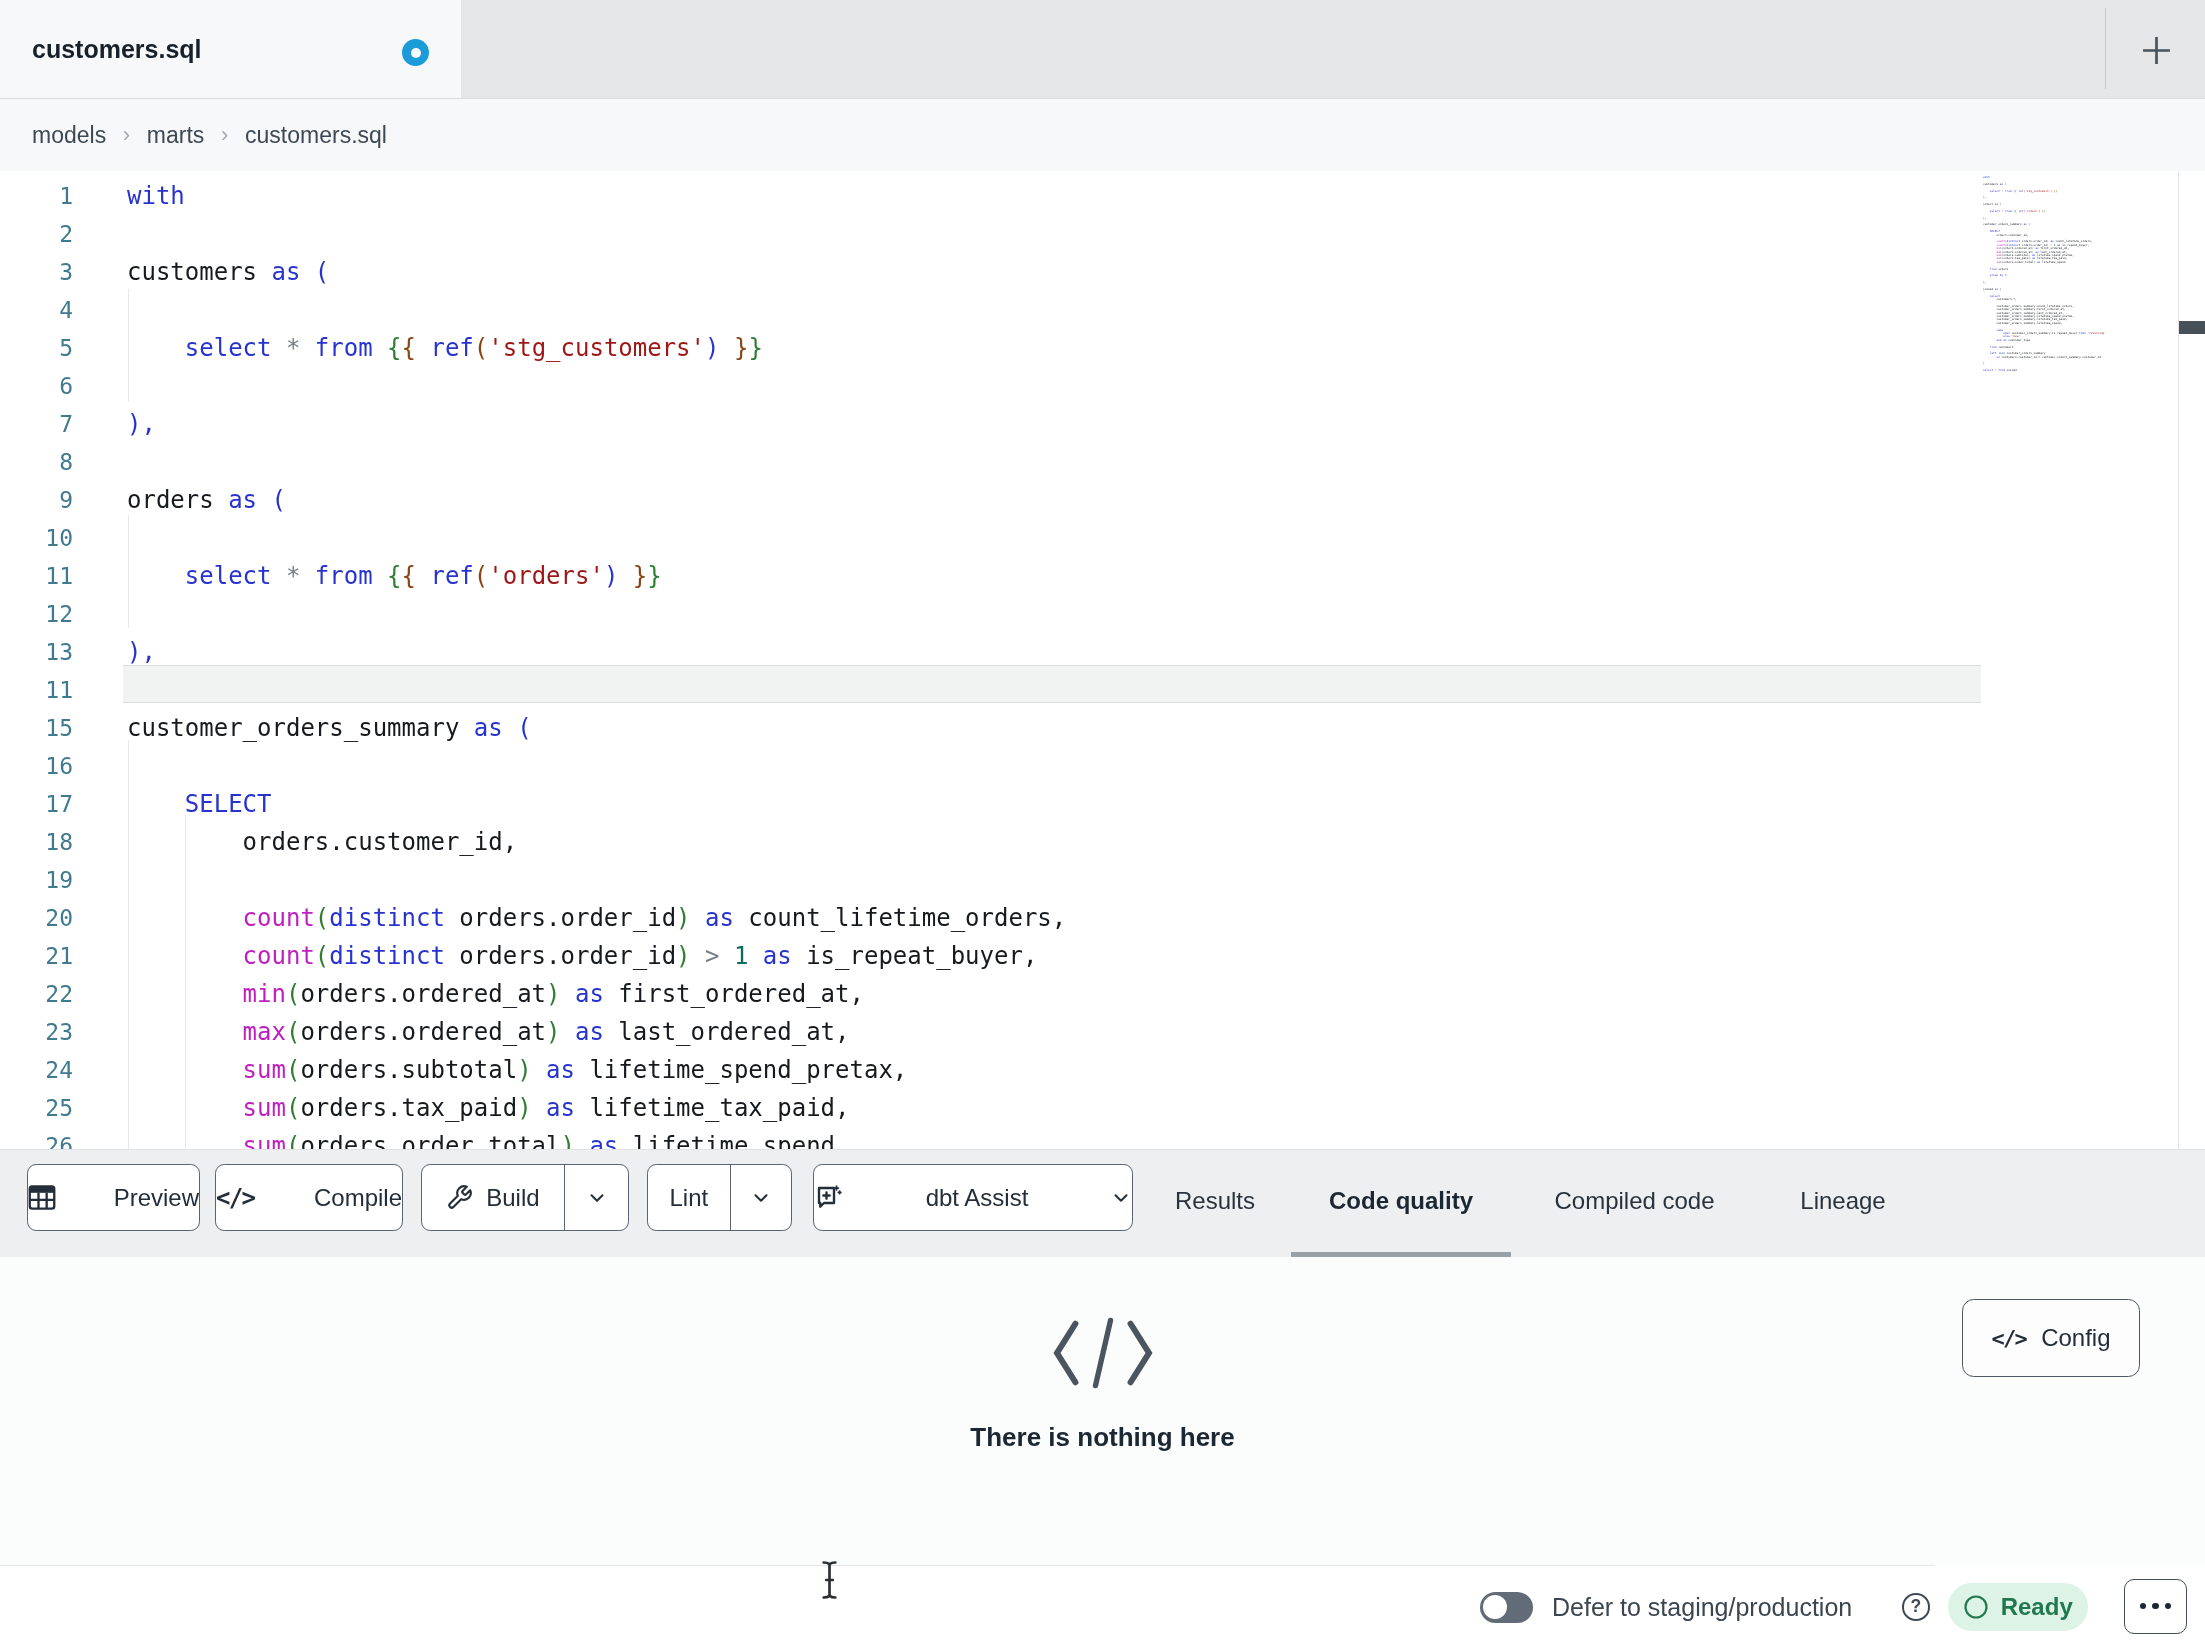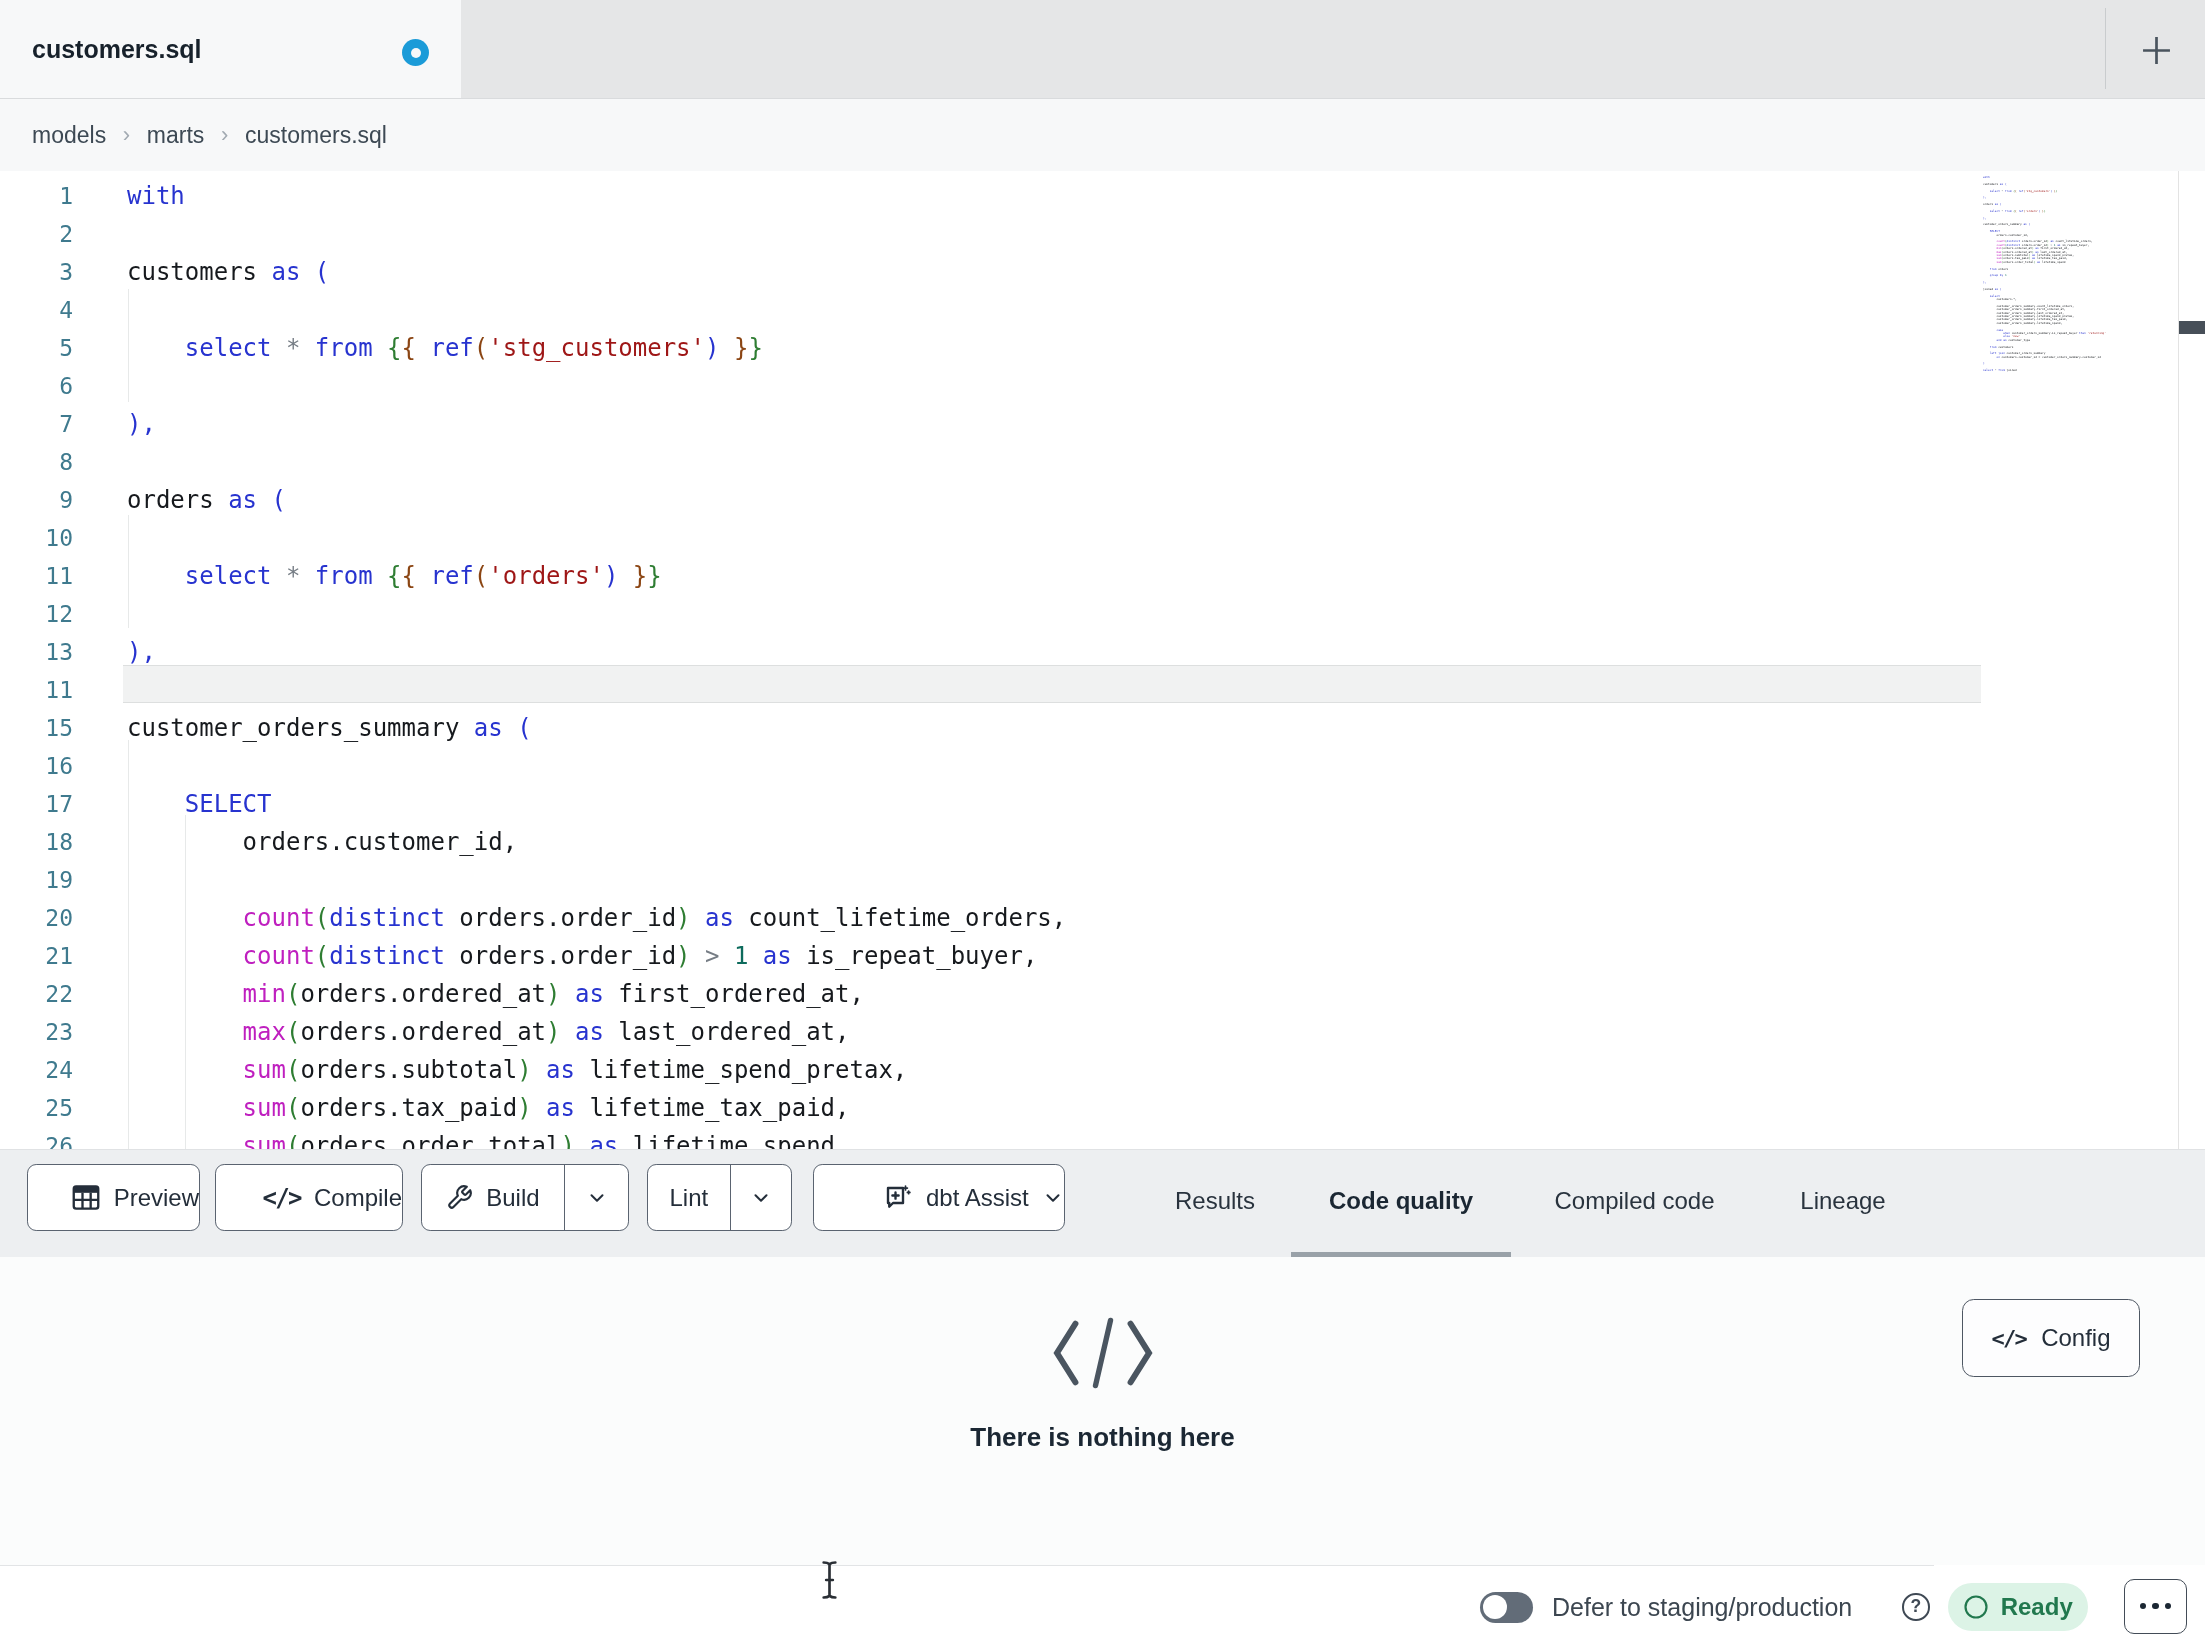--- a/index.html
+++ b/index.html
@@ -29,21 +29,21 @@
   .code-lines{position:absolute;left:127px;top:5.8px;font-family:"DejaVu Sans Mono", monospace;font-size:24px;line-height:38px;white-space:pre;}
   .cl{height:38px;}
   .cur-line{position:absolute;left:123px;top:494px;width:1858px;height:38px;background:#f1f2f2;border-top:0.8px solid #dddfdf;border-bottom:0.8px solid #dddfdf;box-sizing:border-box;}
   .iguide{position:absolute;width:0.8px;background:#e7e9e9;}
   .minimap{position:absolute;left:1983px;top:5px;width:193px;height:417px;overflow:hidden;font-family:"DejaVu Sans Mono", monospace;font-size:2.8px;line-height:3.4px;white-space:pre;}
   .ml{height:3.4px;}
   .vscroll{position:absolute;right:0;top:0;width:27.5px;height:978px;border-left:0.8px solid #e3e3e3;box-sizing:border-box;}
   .vthumb{position:absolute;left:0;top:150px;width:27.5px;height:12.5px;background:#474f58;}
   
   .toolband{position:absolute;left:0;top:1149px;width:2205px;height:108px;background:#edeff1;border-top:0.8px solid #e0e2e4;box-sizing:border-box;}
-  .tbtn{position:absolute;top:14px;height:67px;background:#ffffff;border:1.7px solid #5a6370;border-radius:9.2px;display:flex;align-items:center;justify-content:flex-end;gap:13.3px;font-size:24px;font-weight:500;color:#242e3a;box-sizing:border-box;cursor:pointer;}
+  .tbtn{position:absolute;top:14px;height:67px;background:#ffffff;border:1.7px solid #5a6370;border-radius:9.2px;display:flex;align-items:center;justify-content:space-between;gap:13.3px;font-size:24px;font-weight:500;color:#242e3a;box-sizing:border-box;cursor:pointer;}
   .tbtn .seg{display:flex;align-items:center;justify-content:center;gap:13.3px;height:100%;}
   .tbtn .divider{width:1.7px;height:100%;background:#5a6370;}
   .code-glyph{font-family:"DejaVu Sans Mono", monospace;font-weight:600;letter-spacing:-1.7px;}
   .ptab{position:absolute;top:0;height:102px;display:flex;align-items:center;justify-content:center;font-size:24px;color:#29333e;cursor:pointer;}
   .ptab.active{font-weight:700;color:#1b2733;}
   .ptab-underline{position:absolute;left:1291px;top:102px;width:220px;height:6.7px;background:#99a1a8;}
   
   .panel{position:absolute;left:0;top:1257px;width:2205px;height:308px;background:#fbfcfc;}
   .config-btn{position:absolute;left:1962px;top:42px;width:178px;height:78px;border:1.7px solid #4e5763;border-radius:11.7px;background:#fdfdfe;display:flex;align-items:center;justify-content:center;gap:15px;font-size:24px;color:#242e3a;box-sizing:border-box;cursor:pointer;}
   .empty{position:absolute;left:0;top:60px;width:2205px;text-align:center;}
@@ -177,21 +177,21 @@
     <div class="seg" style="width:82px;">
       <span>Lint</span>
     </div>
     <div class="divider"></div>
     <div class="seg" style="width:60px;">
       <svg width="22" height="22" viewBox="0 0 24 24">
         <path d="M6 9l6 6 6-6" fill="none" stroke="#242e3a" stroke-width="2.2" stroke-linecap="round" stroke-linejoin="round"></path>
       </svg>
     </div>
   </div>
-  <div class="tbtn" style="left:813px;width:252px;">
+  <div class="tbtn" style="left:813px;width:320px;">
     <svg width="30" height="30" viewBox="0 0 24 24">
       <path d="M4 4h12v12H8l-3 3v-3H4z" fill="none" stroke="#242e3a" stroke-width="1.9" stroke-linejoin="round"></path>
       <path d="M10 7.5v5 M7.5 10h5" stroke="#242e3a" stroke-width="1.9" stroke-linecap="round"></path>
       <path d="M18 2.5v3 M16.5 4h3 M20.5 6.5v2 M19.5 7.5h2" stroke="#242e3a" stroke-width="1.4" stroke-linecap="round"></path>
     </svg>
     <span>dbt Assist</span>
     <svg width="22" height="22" viewBox="0 0 24 24">
       <path d="M6 9l6 6 6-6" fill="none" stroke="#242e3a" stroke-width="2.2" stroke-linecap="round" stroke-linejoin="round"></path>
     </svg>
   </div>

